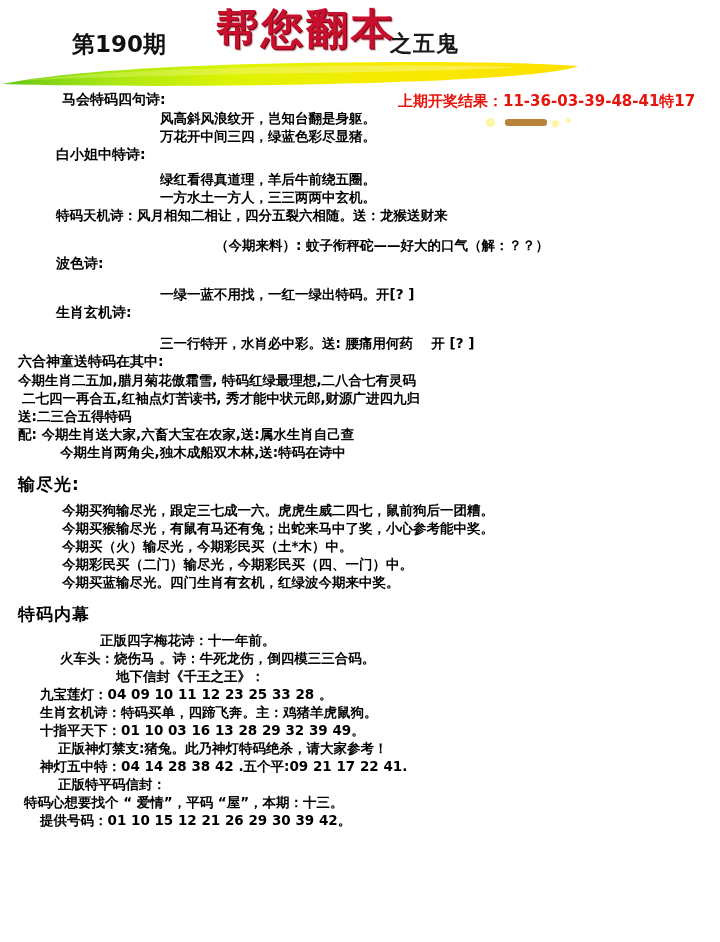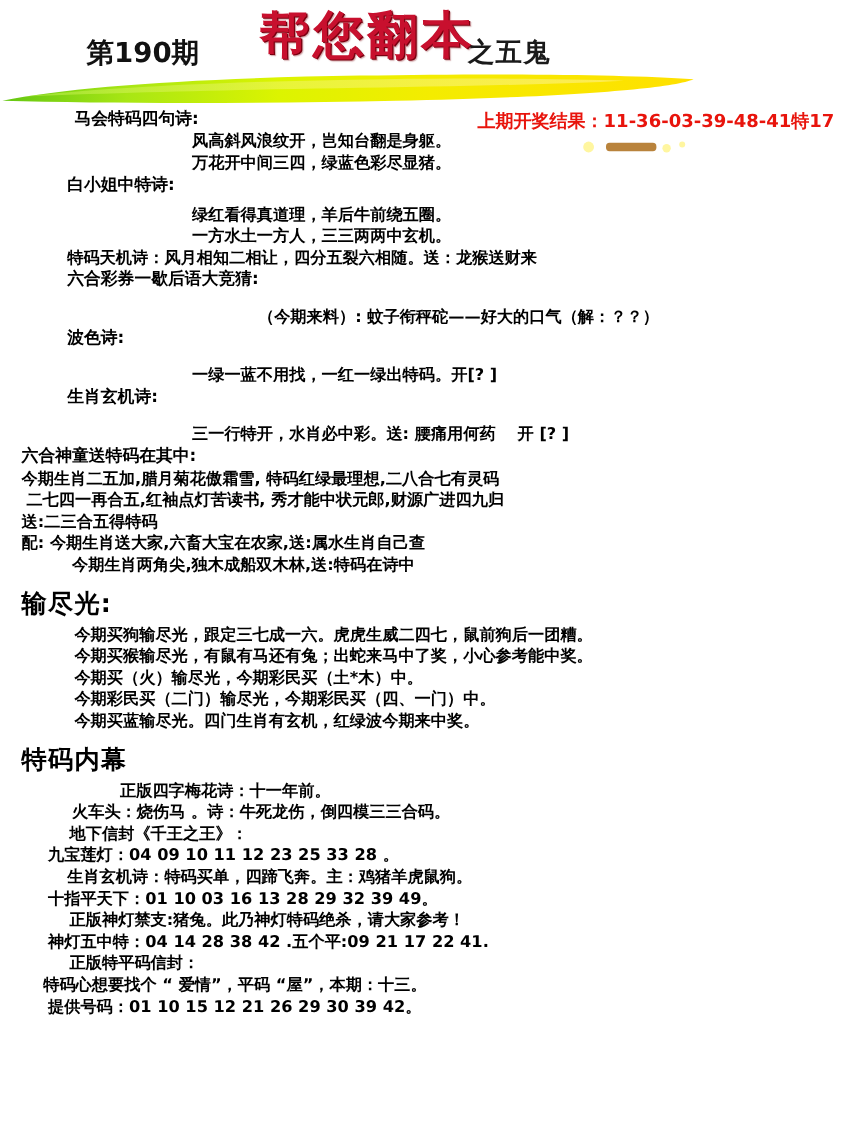--- a/index.html
+++ b/index.html
@@ -112,21 +112,21 @@
     white-space: nowrap;
     letter-spacing: 0px;
   }
   .sec-head {
     font-size: 14px;
     font-weight: bold;
     line-height: 19px;
     white-space: nowrap;
   }
   .big-head {
-    font-size: 21px;
+    font-size: 17px;
     font-weight: bold;
     line-height: 22px;
     white-space: nowrap;
     letter-spacing: 1px;
   }
   .spacer-sm { height: 6px; }
 
   
   .ind-0  { margin-left: 18px; }
   .ind-1  { margin-left: 62px; }
@@ -183,21 +183,20 @@
   <div class="line ind-4">风高斜风浪纹开，岂知台翻是身躯。</div>
   <div class="line ind-4">万花开中间三四，绿蓝色彩尽显猪。</div>
 
   <div class="sec-head ind-7">白小姐中特诗:</div>
   <div class="spacer-sm"></div>
   <div class="line ind-4">绿红看得真道理，羊后牛前绕五圈。</div>
   <div class="line ind-4">一方水土一方人，三三两两中玄机。</div>
 
   <div class="line ind-7">特码天机诗：风月相知二相让，四分五裂六相随。送：龙猴送财来</div>
 
-  <div class="sec-head ind-7">六合彩券一歇后语大竞猜:</div>
   <div class="spacer-sm"></div>
   <div class="spacer-sm"></div>
   <div class="line ind-3">（今期来料）: 蚊子衔秤砣——好大的口气（解：？？）</div>
 
   <div class="sec-head ind-7">波色诗:</div>
   <div class="spacer-sm"></div>
   <div class="spacer-sm"></div>
   <div class="line ind-4">一绿一蓝不用找，一红一绿出特码。开[? ]</div>
 
   <div class="sec-head ind-7">生肖玄机诗:</div>
@@ -223,23 +222,23 @@
   <div class="line ind-1">今期彩民买（二门）输尽光，今期彩民买（四、一门）中。</div>
   <div class="line ind-1">今期买蓝输尽光。四门生肖有玄机，红绿波今期来中奖。</div>
 
   <div class="spacer-sm"></div>
   <div class="spacer-sm"></div>
 
   <div class="big-head" style="margin-left:18px">特码内幕</div>
   <div class="spacer-sm"></div>
   <div class="line ind-9">正版四字梅花诗：十一年前。</div>
   <div class="line ind-9" style="margin-left:60px">火车头：烧伤马 。诗：牛死龙伤，倒四模三三合码。</div>
-  <div class="line" style="margin-left:58px">地下信封《千王之王》：</div>
+  <div class="line" style="margin-left:116px">地下信封《千王之王》：</div>
   <div class="line ind-0" style="margin-left:40px">九宝莲灯：04 09 10 11 12 23 25 33 28 。</div>
-  <div class="line ind-0" style="margin-left:56px">生肖玄机诗：特码买单，四蹄飞奔。主：鸡猪羊虎鼠狗。</div>
+  <div class="line ind-0" style="margin-left:40px">生肖玄机诗：特码买单，四蹄飞奔。主：鸡猪羊虎鼠狗。</div>
   <div class="line ind-0" style="margin-left:40px">十指平天下：01 10 03 16 13 28 29 32 39 49。</div>
   <div class="line" style="margin-left:58px">正版神灯禁支:猪兔。此乃神灯特码绝杀，请大家参考！</div>
   <div class="line ind-0" style="margin-left:40px">神灯五中特：04 14 28 38 42 .五个平:09 21 17 22 41.</div>
   <div class="line" style="margin-left:58px">正版特平码信封：</div>
-  <div class="line ind-0" style="margin-left:36px">特码心想要找个 “ 爱情”，平码 “屋”，本期：十三。</div>
+  <div class="line ind-0" style="margin-left:24px">特码心想要找个 “ 爱情”，平码 “屋”，本期：十三。</div>
   <div class="line ind-0" style="margin-left:40px">提供号码：01 10 15 12 21 26 29 30 39 42。</div>
 
 </div>
 
 </body></html>

